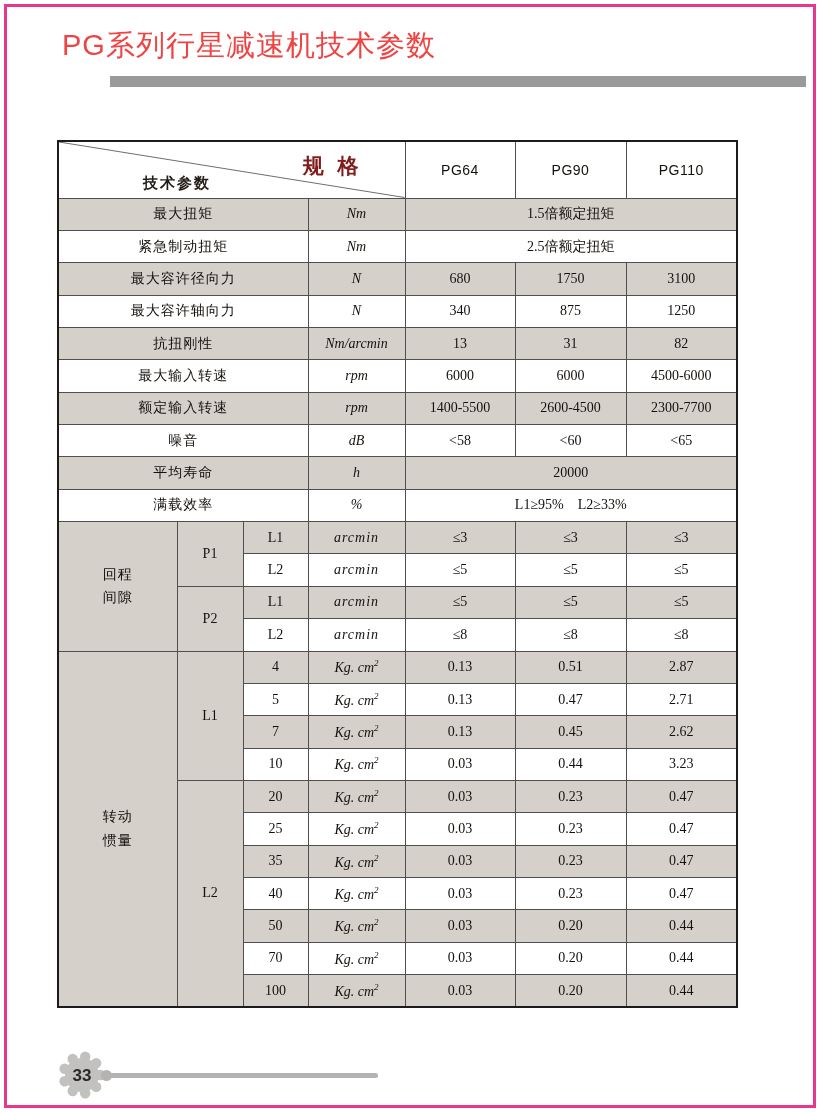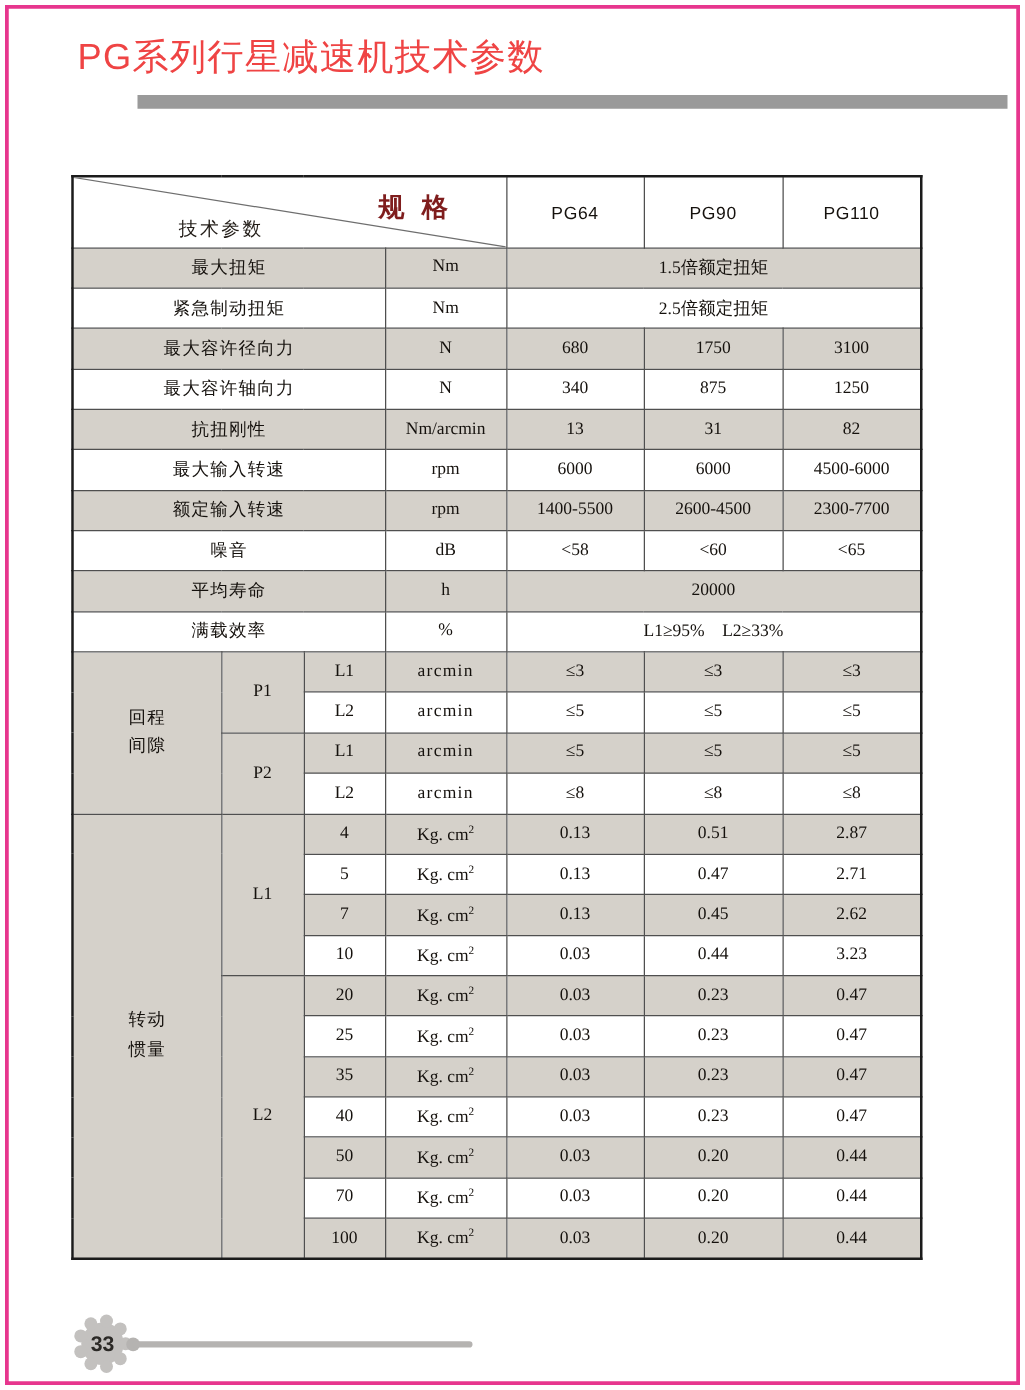--- a/index.html
+++ b/index.html
@@ -39,27 +39,27 @@
   .corner { position:relative; }
   .corner .diag { position:absolute; left:0; top:0; width:100%; height:100%; display:block; }
   .corner .diag line { stroke:#6e6e6e; stroke-width:1; }
   .corner-top {
     position:absolute; top:10px; right:42px;
     font-family:"Liberation Sans", sans-serif; font-weight:bold;
     font-size:21px; letter-spacing:4px; color:#7f1d1d;
   }
   .corner-bottom {
     position:absolute; bottom:5px; left:84px;
-    font-family:"Liberation Sans", sans-serif; font-weight:normal;
+    font-family:"Liberation Sans", sans-serif; font-weight:bold;
     font-size:15px; letter-spacing:2px; color:#221c17;
   }
   .colhead { font-family:"Liberation Sans", sans-serif; font-size:15px; letter-spacing:0.5px; }
 
   .lbl   { font-size:14px; letter-spacing:1px;margin-top:12px; }
-  .unit  { font-size:13px; }
+  .unit  { font-size:13px;font-style:italic; }
   .unit sup { font-size:9px; }
   .unit-lg { font-size:15px; letter-spacing:1px; }
   .val   { font-size:13.5px; }
   .group { font-size:14px; letter-spacing:1px; line-height:1.7; }
   .sub, .stage, .ratio { font-size:13.5px;margin-top:42px; }
 
   
   .badge { position:absolute; left:58px; top:1051px; width:48px; height:48px; }
   .pagedot {
     position:absolute; left:101px; top:1070px; width:11px; height:11px;

